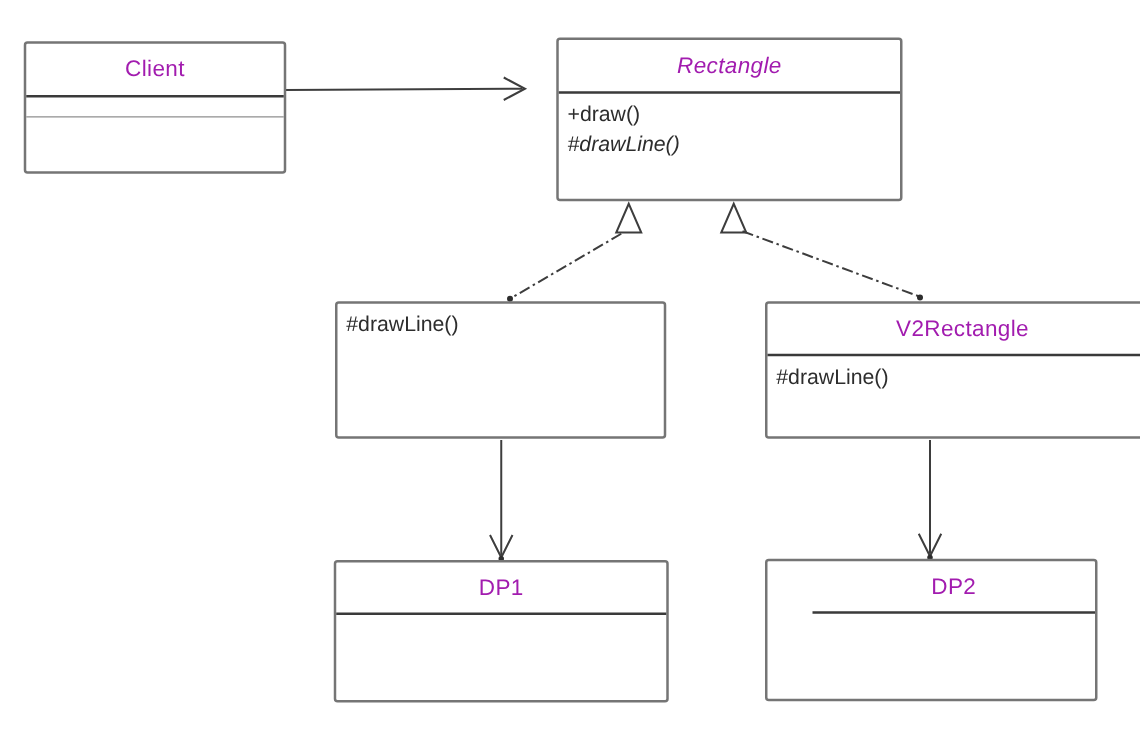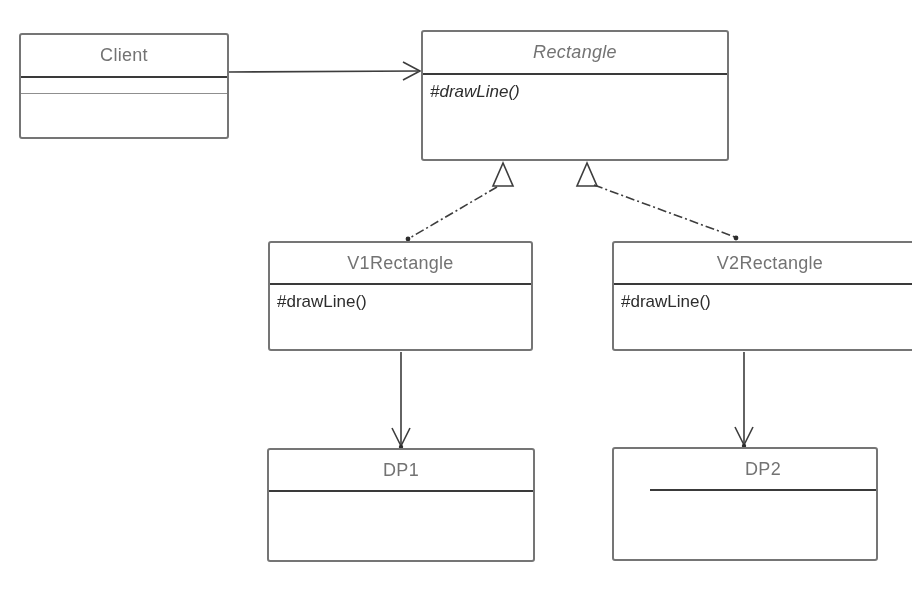--- a/index.html
+++ b/index.html
@@ -21,21 +21,21 @@
     position:absolute;
     background:#ffffff;
     border:2px solid #757575;
     border-radius:3px;
     display:flex; flex-direction:column;
   }
   .cls .title {
     flex:0 0 auto;
     display:flex; align-items:center; justify-content:center;
     font-size:18px; letter-spacing:0.3px;
-    color:#737373;
+    color:#a21caf;
     border-bottom:2px solid #3a3a3a;
   }
   .cls .title.abstract { font-style:italic; }
   .cls .attrs {
     flex:0 0 auto;
     border-bottom:1px solid #8f8f8f;
   }
   .cls .methods {
     flex:1 1 auto;
     padding:5px 7px 0 7px;
@@ -83,29 +83,29 @@
       </g>
     </g>
   </svg>
 
   <div class="cls" style="left:19px; top:33px; width:210px; height:106px;">
     <div class="title" style="height:43px;">Client</div>
     <div class="attrs" style="height:16px;"></div>
     <div class="methods"></div>
   </div>
 
-  <div class="cls" style="left:421px; top:30px; width:308px; height:131px;">
+  <div class="cls" style="left:445px; top:30px; width:277px; height:131px;">
     <div class="title abstract" style="height:43px;">Rectangle</div>
     <div class="methods">
+      <div>+draw()</div>
       <div class="m-italic">#drawLine()</div>
     </div>
   </div>
 
   <div class="cls" style="left:268px; top:241px; width:265px; height:110px;">
-    <div class="title" style="height:42px;">V1Rectangle</div>
     <div class="methods">
       <div>#drawLine()</div>
     </div>
   </div>
 
   <div class="cls" style="left:612px; top:241px; width:316px; height:110px;">
     <div class="title" style="height:42px;">V2Rectangle</div>
     <div class="methods">
       <div>#drawLine()</div>
     </div>

